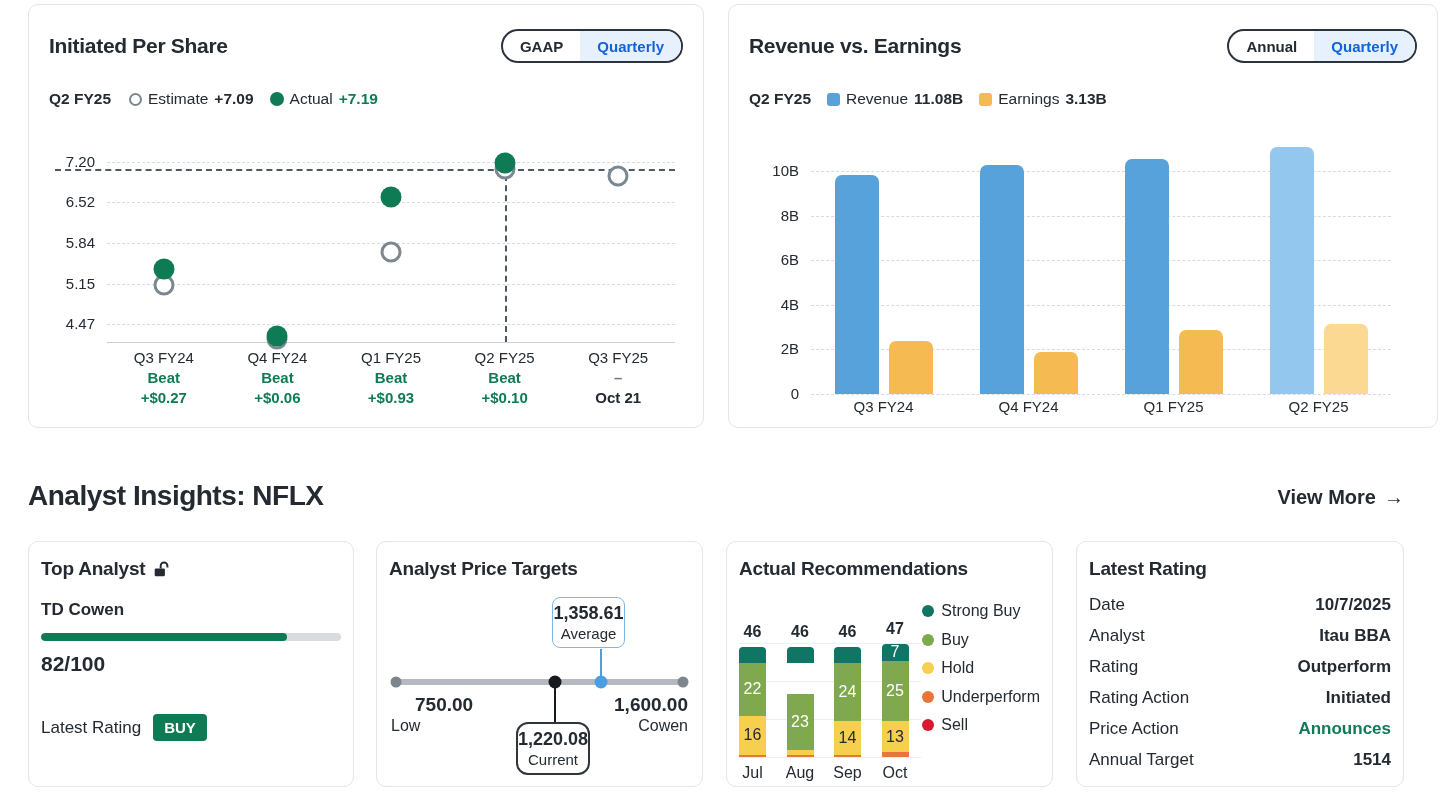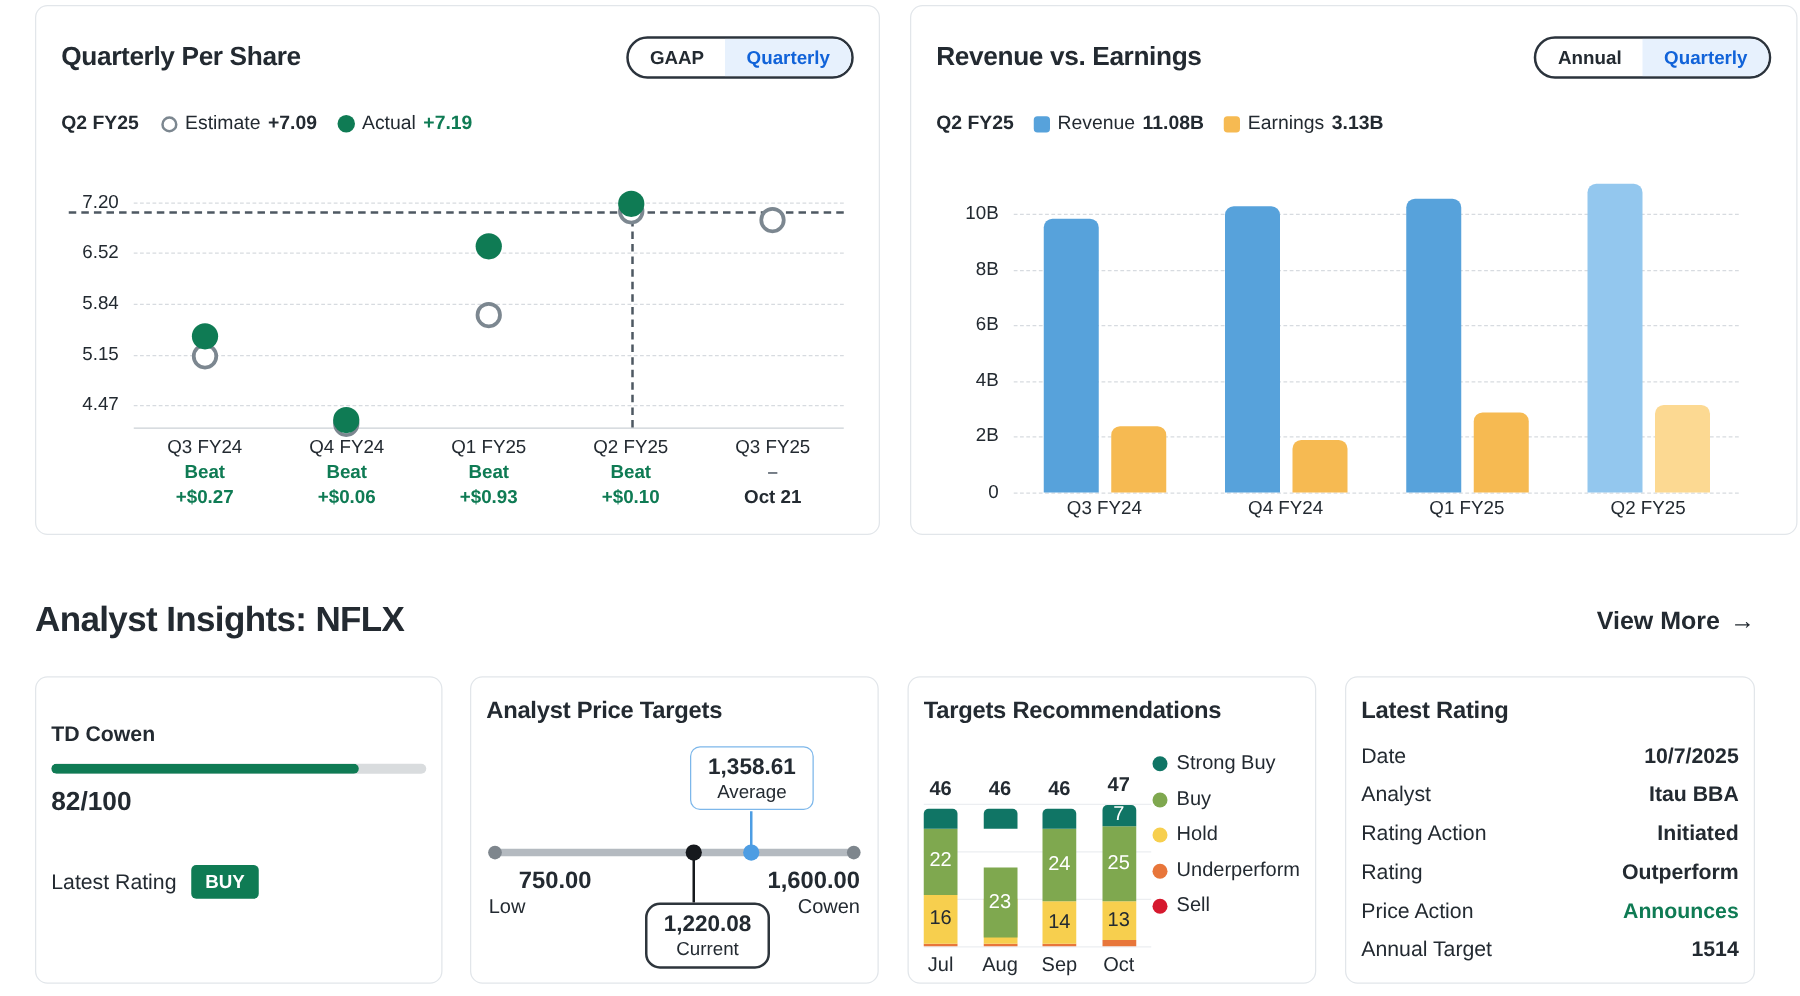--- a/index.html
+++ b/index.html
@@ -58,21 +58,21 @@
   #ta-rating-row { margin-top:38px; display:flex; align-items:center; gap:12px; font-size:17px; }
   .badge { background:#0f7b54; color:#fff; font-weight:700; font-size:15px; padding:5px 11px; border-radius:4px; }
   
   .pt-wrap { position:relative; height:196px; margin-top:2px; }
   .pt-track { position:absolute; left:2px; right:2px; top:97px; height:6px; border-radius:3px; background:#b4bac0; }
   .pt-dot { position:absolute; border-radius:50%; transform:translate(-50%,-50%); top:100px; }
   .pt-dot.end { width:11px; height:11px; background:#7e868d; }
   .pt-dot.endl { left:7px; } .pt-dot.endr { left:calc(100% - 7px); }
   .pt-dot.avg { width:13px; height:13px; background:#4d9de3; z-index:2; }
   .pt-dot.cur { width:13px; height:13px; background:#16191d; z-index:2; }
-  .pt-box { position:absolute; background:#fff; border-radius:8px; text-align:center; padding:4px 13px; z-index:3; }
+  .pt-box { position:absolute; background:#fff; border-radius:8px; text-align:center; padding:4px 0; z-index:3; }
   .pt-box .num { font-weight:700; font-size:18px; line-height:22px; }
   .pt-box .lbl { font-size:15px; line-height:19px; }
   .pt-box.avg { top:15px; border:1.5px solid #7db7ea; }
   .pt-box.cur { top:140px; border:2px solid #2e353c; }
   .pt-conn { position:absolute; width:2px; }
   .pt-conn.avg { top:67px; height:31px; background:#4d9de3; }
   .pt-conn.cur { top:103px; height:37px; background:#16191d; }
   .pt-low { position:absolute; left:2px; top:110px; }
   .pt-high { position:absolute; right:2px; top:110px; text-align:right; }
   .pt-big { font-size:19px; font-weight:700; line-height:25px;margin-left:24px; }
@@ -90,21 +90,21 @@
   
   #lr-rows { margin-top:9px; }
   .lr-row { display:flex; justify-content:space-between; align-items:center; font-size:17px; height:31px; }
   .lr-row .v { font-weight:700; }
 </style>
 </head>
 <body>
 
 <div class="card" id="eps-card">
   <div class="title-row">
-    <div class="card-title">Quarterly Per Share</div>
+    <div class="card-title">Initiated Per Share</div>
     <div class="toggle">
       <div class="opt">GAAP</div>
       <div class="opt selected">Quarterly</div>
     </div>
   </div>
   <div class="legend-row">
     <span class="period">Q2 FY25</span>
     <span class="hollow-dot"></span>
     <span class="lab">Estimate</span>
     <span class="val">+7.09</span>
@@ -205,20 +205,27 @@
       <div class="bar" style="left: 520.5px; width: 44px; top: 21.916px; height: 247.084px; background: rgb(147, 199, 238);"></div>
       <div class="bar" style="left: 574.5px; width: 44px; top: 199.201px; height: 69.799px; background: rgb(252, 217, 146);"></div>
       <div class="xlabel" style="left: 519.5px; width: 100px; top: 273px;">Q2 FY25</div>
     </div>
 </div>
 
 <div id="insights-title">Analyst Insights: NFLX</div>
 <div id="view-more"><span>View More</span><span class="arrow">→</span></div>
 
 <div class="card scard" id="ta-card">
+  <div class="scard-title">
+    <span>Top Analyst</span>
+    <svg width="17" height="17" viewBox="0 0 16 16">
+      <path d="M7.2 7 V4.6 a3.2 3.2 0 0 1 6.4 0 V6" fill="none" stroke="#232a31" stroke-width="1.8"></path>
+      <rect x="1.6" y="7" width="9.6" height="7.4" rx="1.2" fill="#232a31"></rect>
+    </svg>
+  </div>
   <div id="ta-name">TD Cowen</div>
   <div class="progress">
       <div id="ta-progress-fill" style="width: 82%;"></div>
     </div>
   <div id="ta-score">82/100</div>
   <div id="ta-rating-row">
     <span>Latest Rating</span>
     <span class="badge">BUY</span>
   </div>
 </div>
@@ -249,21 +256,21 @@
     <div class="pt-conn cur" id="pt-cur-conn" style="left: 164.721px;"></div>
     <div class="pt-box cur" id="pt-cur-box" style="left: 127px; border-radius: 12px;">
       <div class="num">1,220.08</div>
       <div class="lbl">Current</div>
     </div>
   </div>
 </div>
 
 <div class="card scard" id="rec-card">
   <div class="scard-title">
-      <span>Targets Recommendations</span>
+      <span>Actual Recommendations</span>
     </div>
   <div id="rec-body">
     <div id="rec-chart">
         <div class="recgrid" style="top: 169px;"></div>
         <div class="recgrid" style="top: 131px;"></div>
         <div class="recgrid" style="top: 93px;"></div>
         <div class="recgrid" style="top: 55px;"></div>
         <div class="seg" style="left: 0px; width: 27px; top: 166.6px; height: 2.4px; background: rgb(232, 118, 58);"></div>
         <div class="seg" style="left: 0px; width: 27px; top: 128.2px; height: 38.4px; background: rgb(247, 207, 78); line-height: 38.4px; color: rgb(35, 42, 49);">16</div>
         <div class="seg" style="left: 0px; width: 27px; top: 75.4px; height: 52.8px; background: rgb(127, 168, 79); line-height: 52.8px; color: rgb(255, 255, 255);">22</div>
@@ -321,28 +328,28 @@
   <div id="lr-rows">
       <div class="lr-row">
         <span>Date</span>
         <span class="v">10/7/2025</span>
       </div>
       <div class="lr-row">
         <span>Analyst</span>
         <span class="v">Itau BBA</span>
       </div>
       <div class="lr-row">
+        <span>Rating</span>
+        <span class="v">Outperform</span>
+      </div>
+      <div class="lr-row">
         <span>Rating Action</span>
         <span class="v">Initiated</span>
       </div>
       <div class="lr-row">
-        <span>Rating</span>
-        <span class="v">Outperform</span>
-      </div>
-      <div class="lr-row">
         <span>Price Action</span>
         <span class="v green-text">Announces</span>
       </div>
       <div class="lr-row">
         <span>Annual Target</span>
         <span class="v">1514</span>
       </div>
     </div>
 </div>
 

